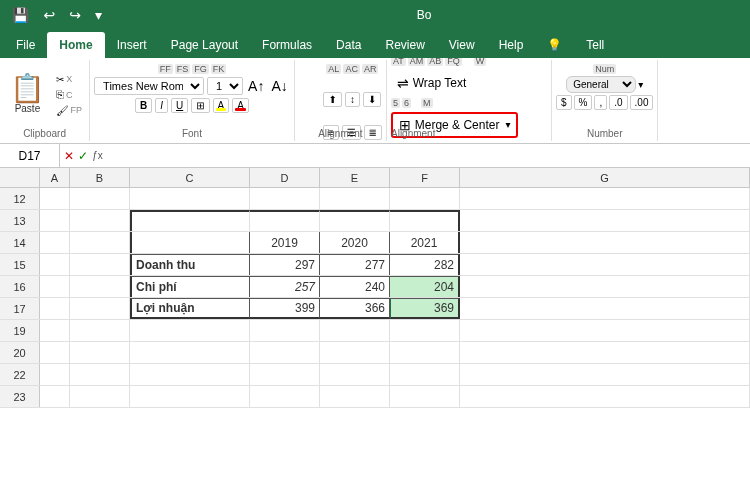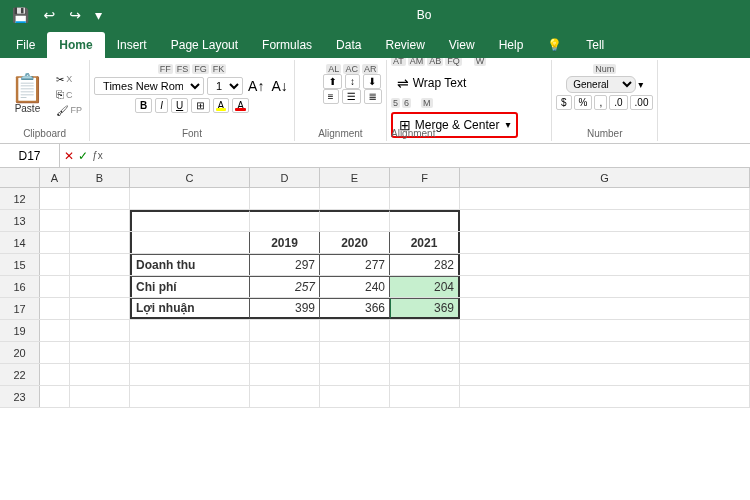--- a/index.html
+++ b/index.html
@@ -359,21 +359,20 @@
     .grid-cell.data-bold {
       font-weight: bold;
     }
 
     .grid-cell.right-align {
       justify-content: flex-end;
     }
 
     .grid-cell.center-align {
       justify-content: center;
-      font-weight: bold;
     }
 
     
     .cell-highlighted {
       background: #c6efce !important;
     }
 
     
     .ribbon-shortcut-row {
       display: flex;
@@ -469,21 +468,21 @@
         <button class="format-btn underline-btn">U</button>
         <button class="format-btn">⊞</button>
         <button class="format-btn" style="position:relative;">A<span style="position:absolute;bottom:1px;left:2px;right:2px;height:3px;background:#ffff00;border-radius:1px;"></span></button>
         <button class="format-btn" style="position:relative;">A<span style="position:absolute;bottom:1px;left:2px;right:2px;height:3px;background:#e00;border-radius:1px;"></span></button>
       </div>
     </div>
     <span class="ribbon-group-label">Font</span>
   </div>
 
   <div class="ribbon-group align-group" style="min-width:80px;">
-    <div class="ribbon-group-content" style="flex-direction:column; gap:0;margin-left:24px;">
+    <div class="ribbon-group-content" style="flex-direction:column; gap:18px;margin-left:24px;">
       <div class="ribbon-shortcut-row">
         <span class="ribbon-shortcut">AL</span>
         <span class="ribbon-shortcut">AC</span>
         <span class="ribbon-shortcut">AR</span>
       </div>
       <div style="display:flex;gap:3px;">
         <button class="format-btn">⬆</button>
         <button class="format-btn">↕</button>
         <button class="format-btn">⬇</button>
       </div>

